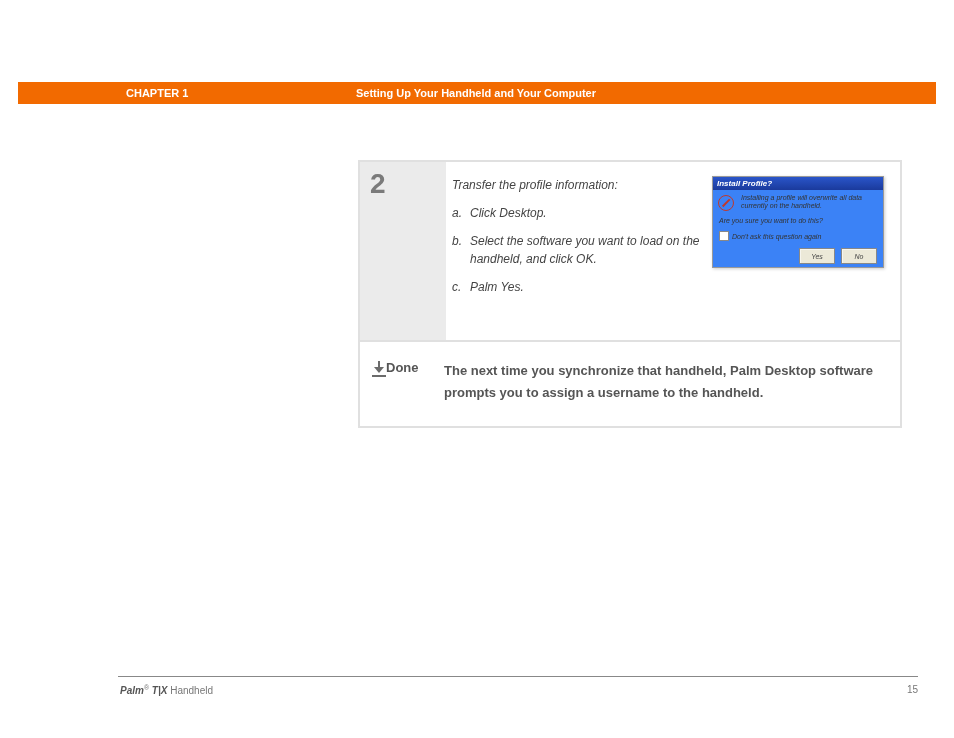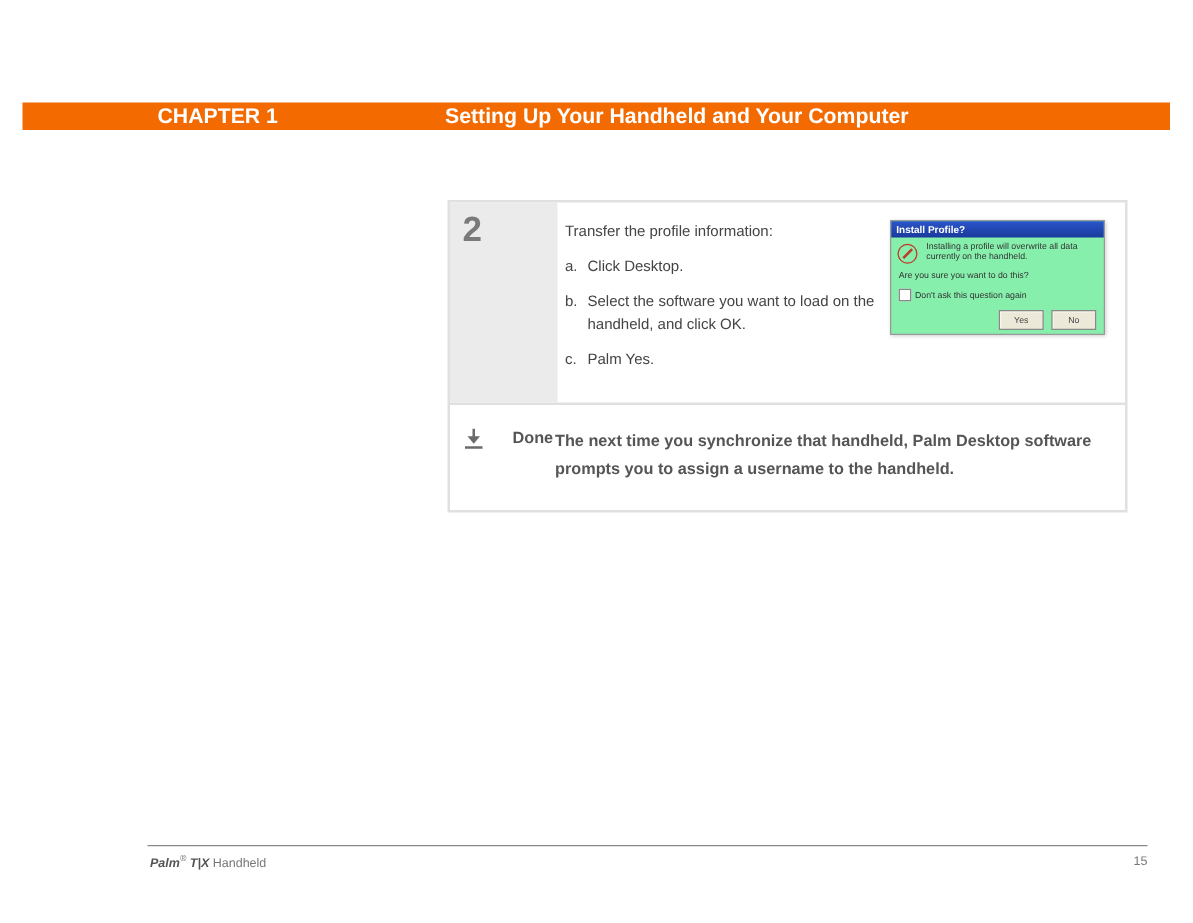--- a/index.html
+++ b/index.html
@@ -14,21 +14,21 @@
   .header-bar {
     position: absolute;
     top: 82px;
     left: 18px;
     right: 18px;
     height: 22px;
     background: #f26a00;
     display: flex;
     align-items: center;
     color: #fff;
-    font-size: 17px;
+    font-size: 11px;
     font-weight: bold;
   }
   .header-chapter {
     margin-left: 108px;
     width: 230px;
   }
   .header-title {
     flex: 1;
   }
   .content-box {
@@ -47,24 +47,25 @@
     background: #ebebeb;
     font-size: 28px;
     font-weight: bold;
     color: #7a7a7a;
     padding-left: 10px;
     padding-top: 6px;
     font-family: Arial, sans-serif;
   }
   .step-body {
     flex: 1;
-    padding: 14px 12px 16px 6px;
+    padding: 14px 12px 34px 6px;
     font-size: 12px;
     color: #444;
     display: flex;
+    font-style: italic;
   }
   .step-text {
     flex: 1;
     line-height: 1.5;
   }
   .step-text .lead {
     margin-bottom: 10px;
   }
   .step-text .sub {
     margin-bottom: 10px;
@@ -80,21 +81,21 @@
   }
   .dialog {
     width: 170px;
     height: 90px;
     border: 1px solid #999;
     margin-left: 6px;
     margin-right: 4px;
     display: flex;
     flex-direction: column;
     font-size: 7px;
-    background: #86efac;
+    background: #3b82f6;
     box-shadow: 1px 1px 3px rgba(0,0,0,0.2);
   }
   .dialog-title {
     background: linear-gradient(#2a55c9, #1a3a9c);
     color: #fff;
     padding: 2px 4px;
     font-size: 8px;
     font-weight: bold;
   }
   .dialog-body {
@@ -166,21 +167,21 @@
     font-size: 13px;
     color: #555;
     font-weight: bold;
     border-top: 2px solid #e0e0e0;
   }
   .done-cell {
     display: flex;
     align-items: flex-start;
     width: 72px;
     flex-shrink: 0;
-    gap: 24px;
+    gap: 0;
   }
   .done-icon {
     width: 14px;
     height: 16px;
     display: inline-block;
     position: relative;
     flex-shrink: 0;
     margin-top: 1px;
   }
   .done-icon .bar {

